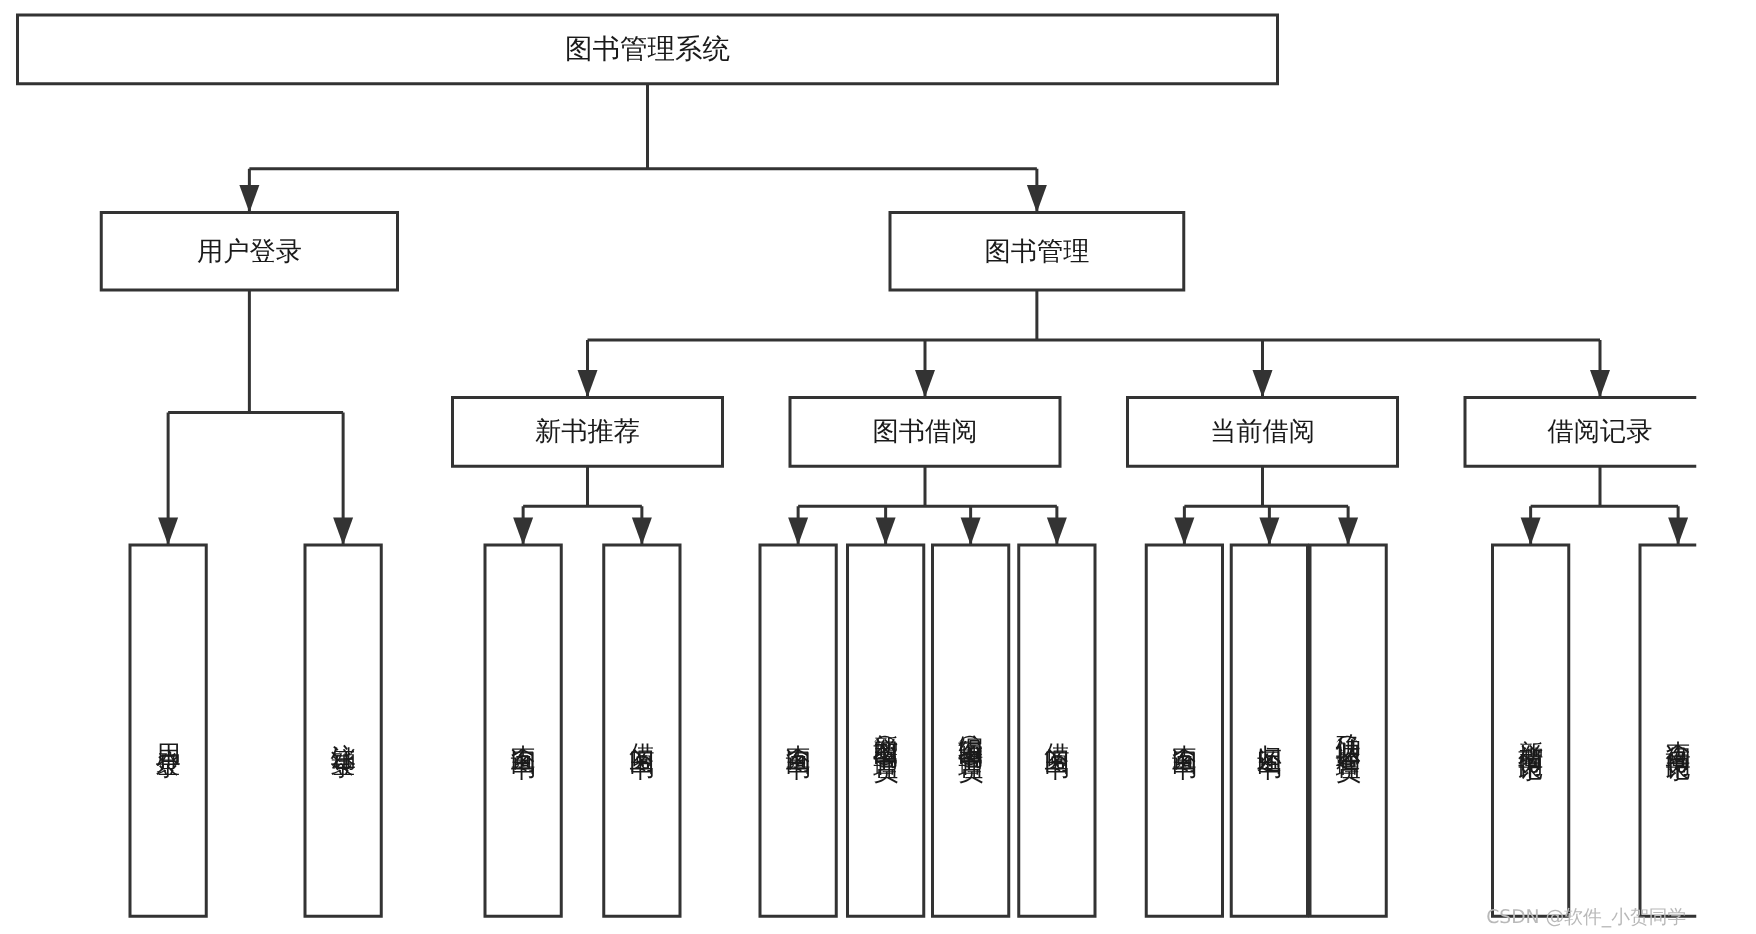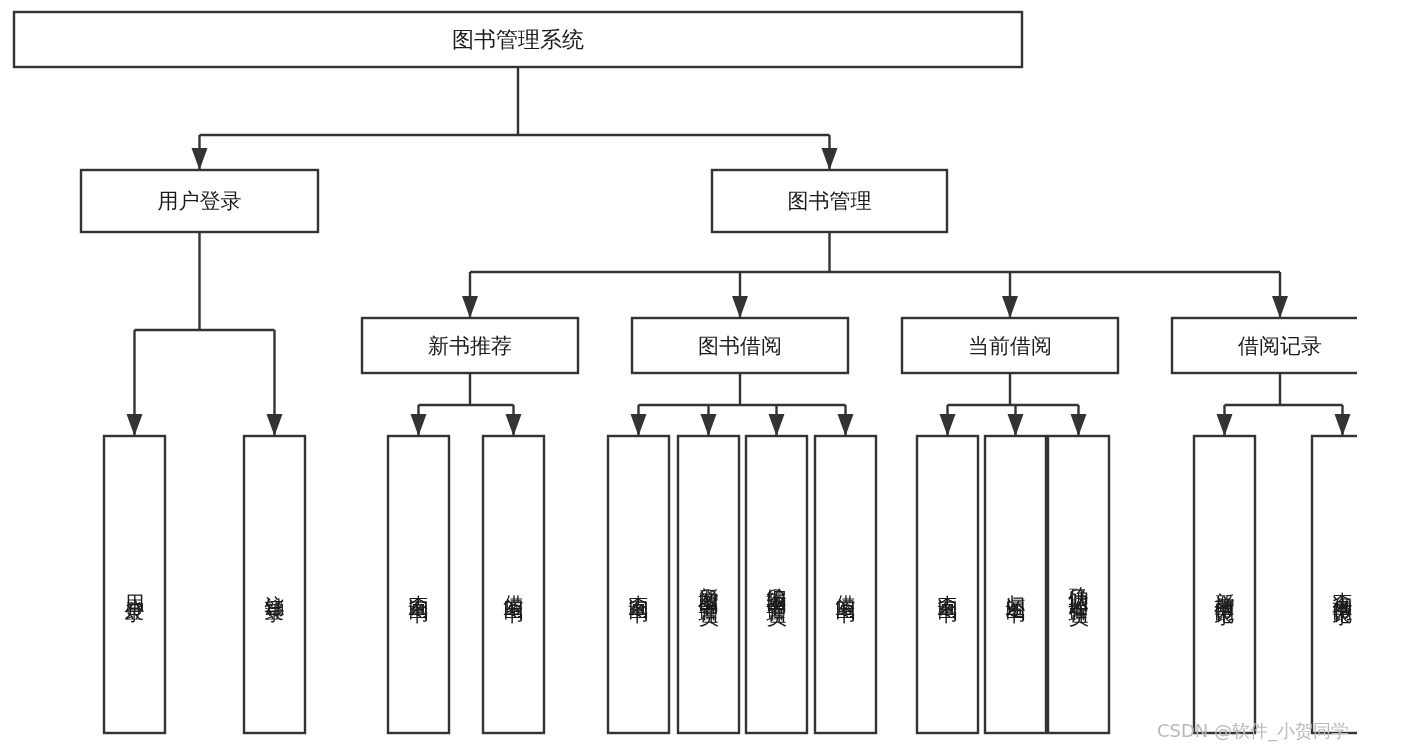--- a/index.html
+++ b/index.html
@@ -68,21 +68,21 @@
     color: #1a1a1a;
     white-space: nowrap;
     pointer-events: none;
     user-select: none;
   }
   .watermark {
     position: absolute;
     right: 8px;
     bottom: 4px;
     font-family: "DejaVu Sans", "Liberation Sans", sans-serif;
-    font-size: 18px;
+    font-size: 15px;
     color: #b9b9b9;
     white-space: nowrap;
     user-select: none;
   }
 </style>
 </head>
 <body>
 
 <div id="diagram-root">
 

